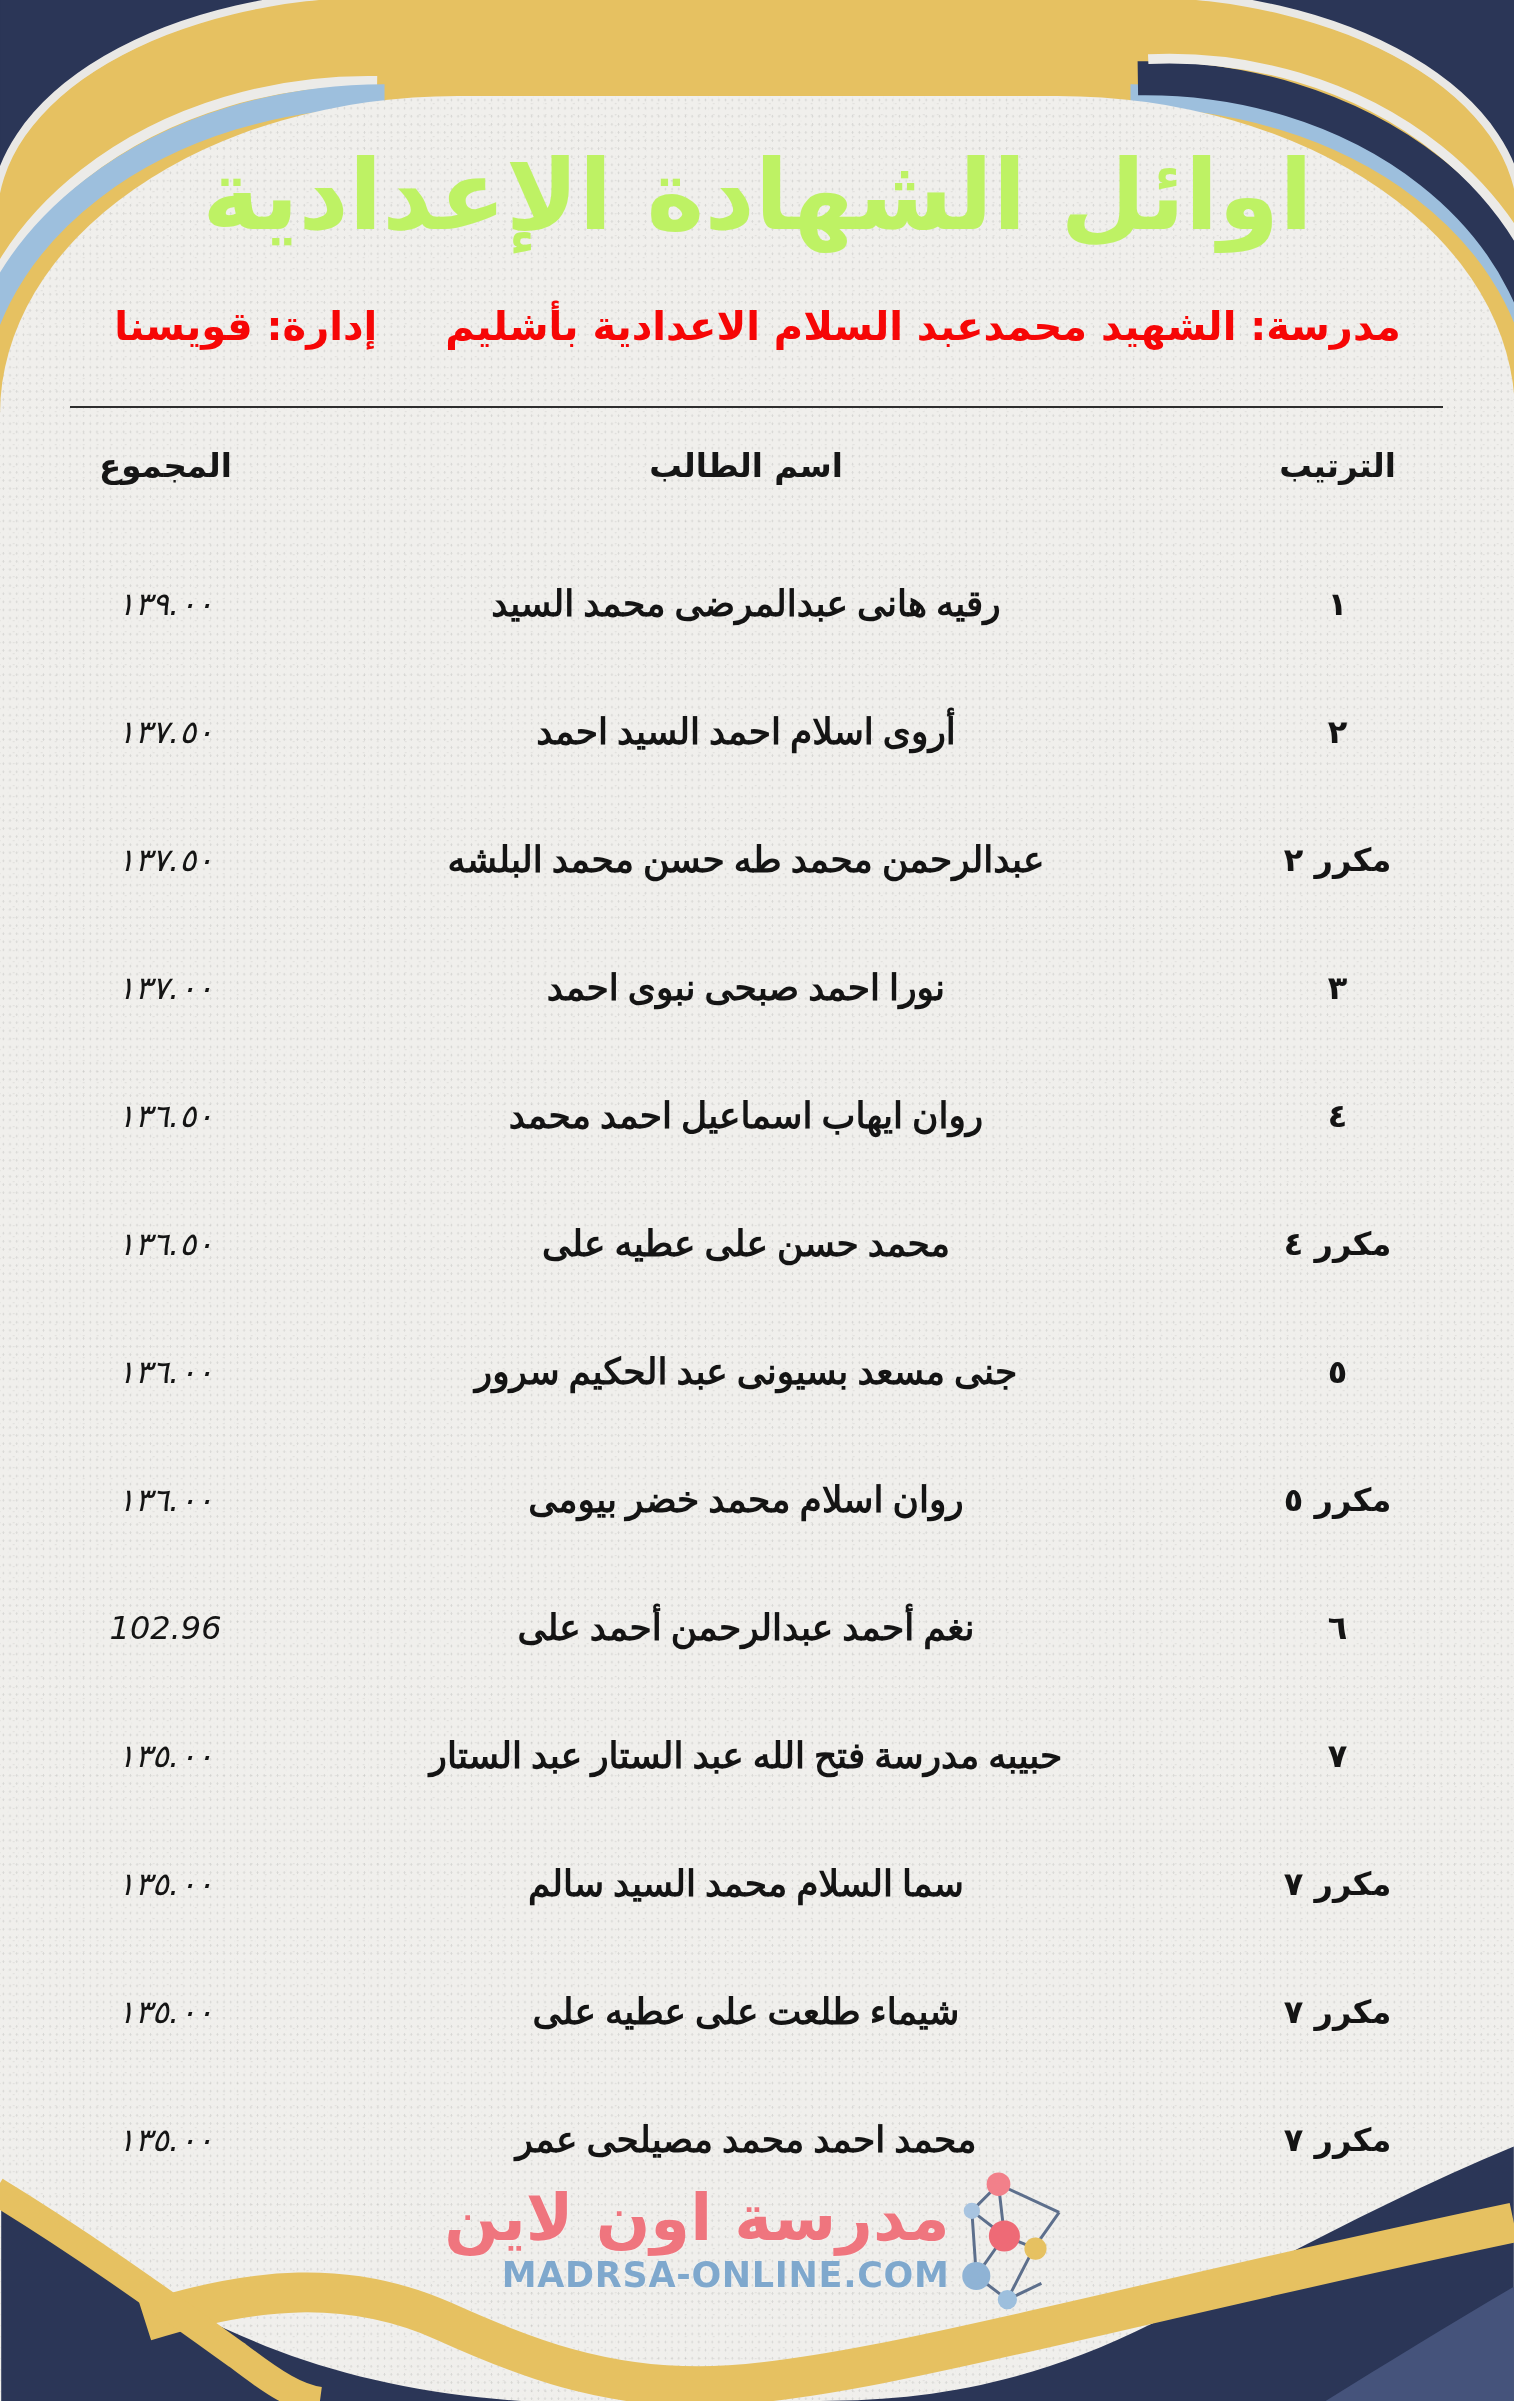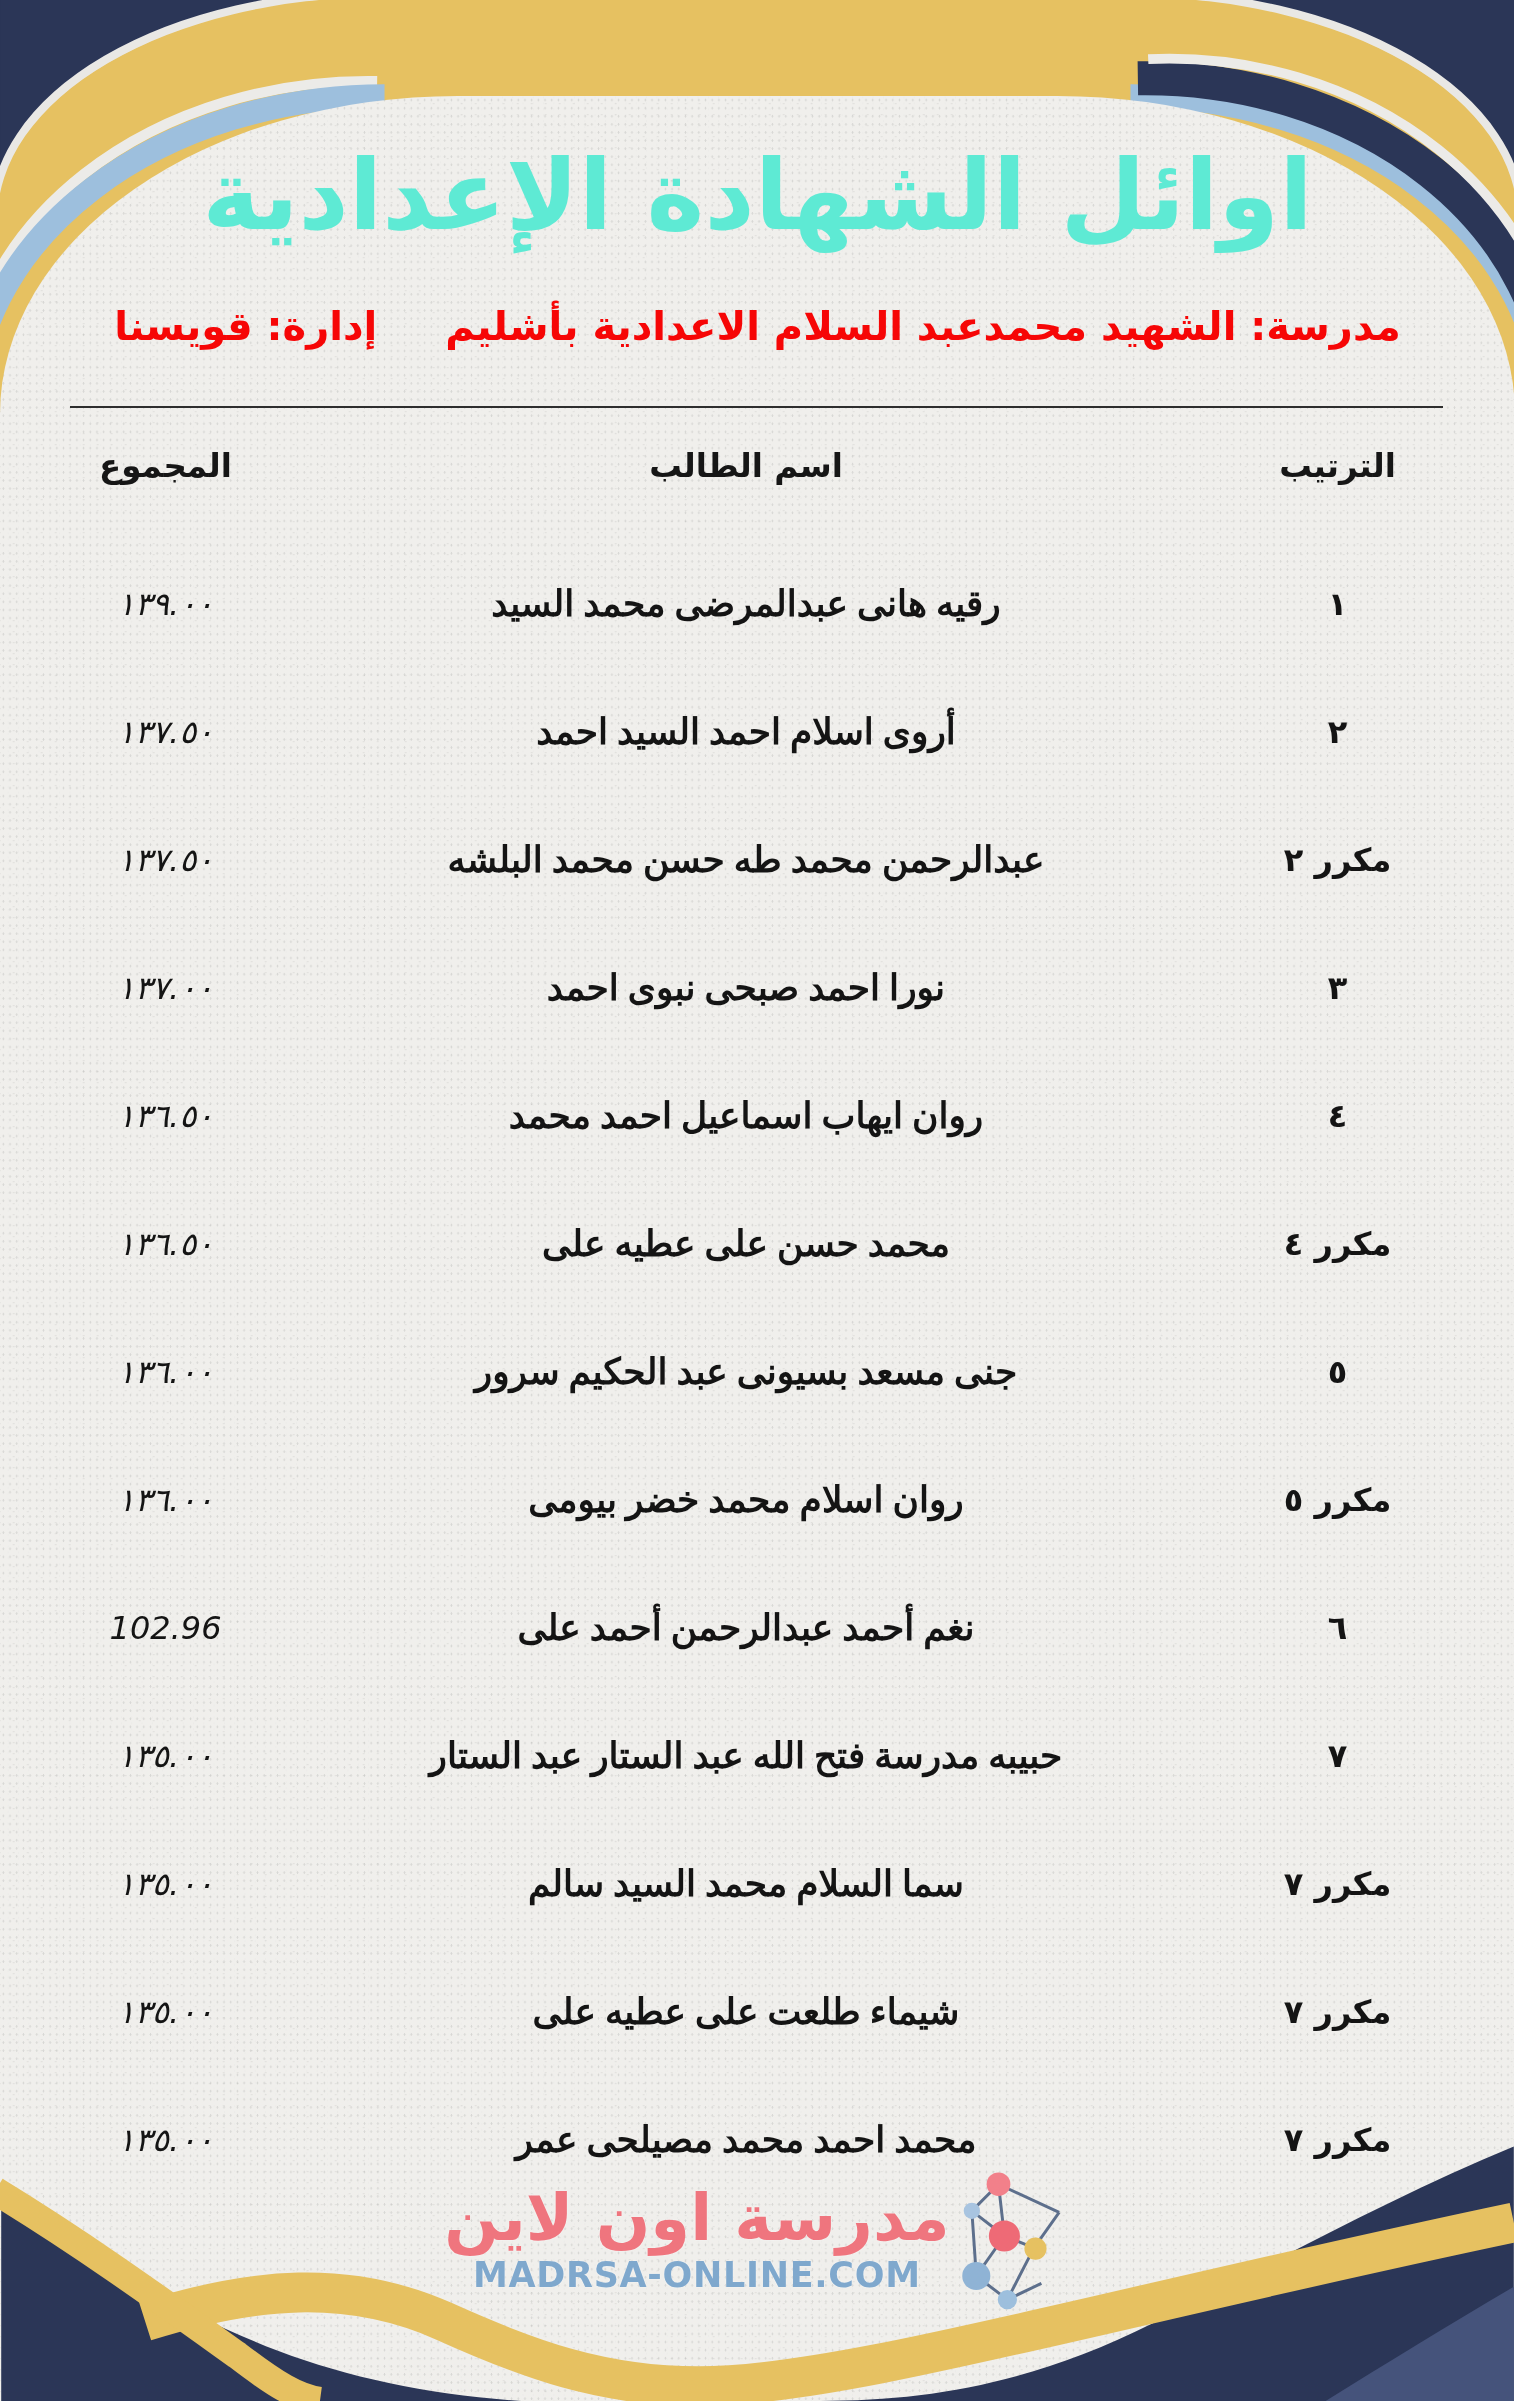--- a/index.html
+++ b/index.html
@@ -21,21 +21,21 @@
       radial-gradient(rgba(186,186,182,.30) 1.1px, transparent 1.3px);
     background-size:6.7px 8.1px,10.3px 5.9px,14px 11px;
     background-position:0 0,3px 4.4px,6.7px 2.2px;
     border-radius:458px 458px 0 0 / 318px 318px 0 0;
   }
   #deco-bottom{position:absolute;left:0;bottom:0;width:1515px;height:273px;z-index:3;pointer-events:none;}
   .content{position:absolute;inset:0;z-index:2;}
   
   .title{
     position:absolute;top:102px;left:0;right:0;height:186px;line-height:186px;
-    text-align:center;font-size:98px;font-weight:bold;color:#5eead4;
+    text-align:center;font-size:98px;font-weight:bold;color:#bef264;
     direction:rtl;white-space:nowrap;
   }
   .subtitle{
     position:absolute;top:290px;left:0;right:0;height:71px;
     display:flex;justify-content:center;align-items:center;gap:68px;
     direction:rtl;color:#f60606;font-size:40px;font-weight:bold;white-space:nowrap;
   }
   .divider{position:absolute;top:406px;left:70px;right:72px;height:1.5px;background:#2e2e2e;}
   
   .thead,.row{
@@ -47,21 +47,21 @@
   .row{height:128px;color:#141414;}
   .cell{text-align:center;white-space:nowrap;}
   .cell.rank{font-size:32px;font-weight:bold;}
   .cell.name{font-size:36px;font-weight:bold;font-family:Liberation Serif, serif;}
   .cell.total{font-size:32px;font-weight:500;font-style:italic;}
   
   .brand{
     position:absolute;top:2165px;left:0;right:0;z-index:4;
     display:flex;flex-direction:row;justify-content:center;align-items:center;gap:10.3px;
   }
-  .brand-text{display:flex;flex-direction:column;align-items:center;gap:0;}
+  .brand-text{display:flex;flex-direction:column;align-items:flex-end;gap:0;}
   .brand-ar{
     direction:rtl;font-size:64px;font-weight:bold;color:#ef757e;white-space:nowrap;
     text-shadow:0 0 1.5px rgba(255,255,255,.9);
   }
   .brand-en{
     direction:ltr;font-size:35px;font-weight:bold;color:#7fa8cd;letter-spacing:0.7px;white-space:nowrap;
     text-shadow:0 0 1.5px rgba(255,255,255,.9);
   }
   .brand-icon{width:111px;height:145px;}
 </style>

